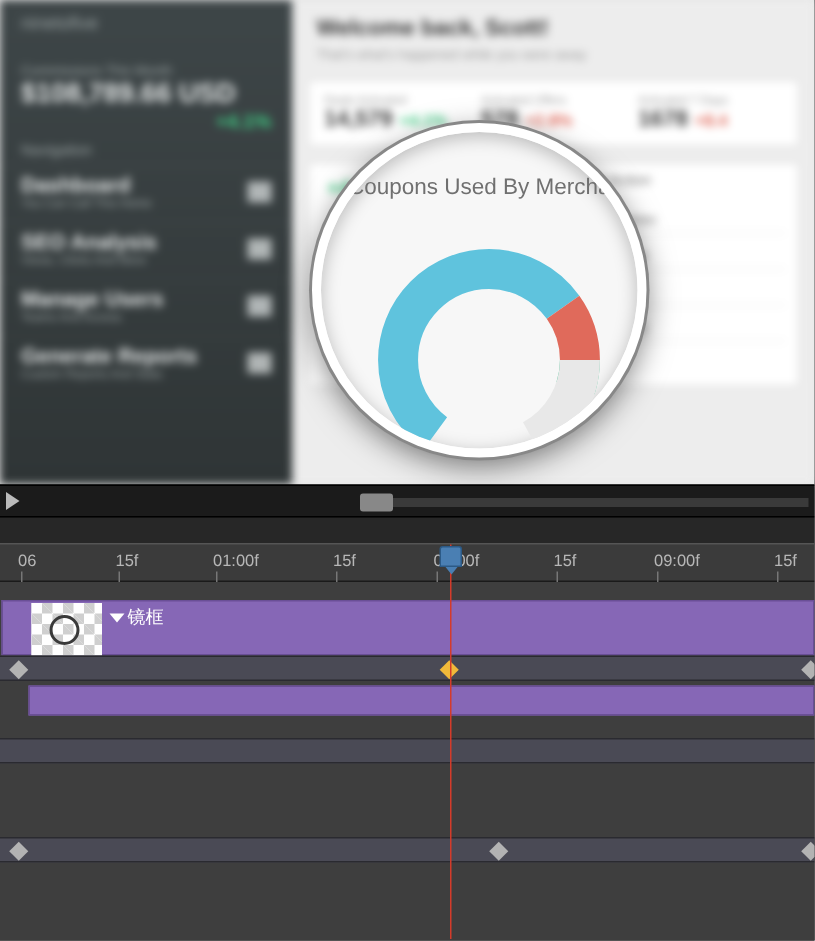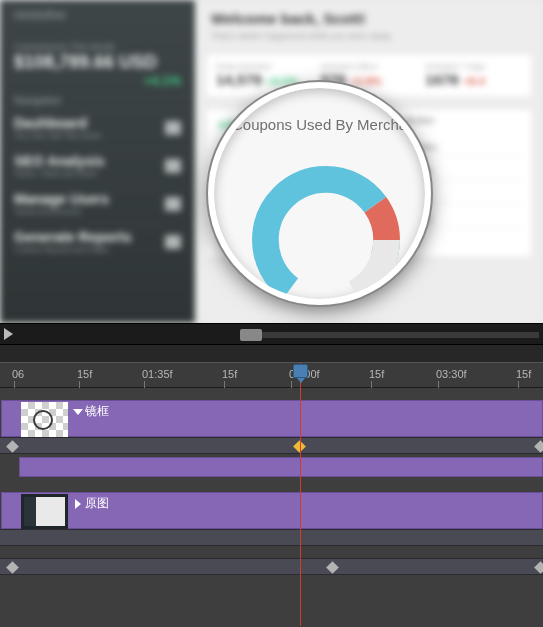--- a/index.html
+++ b/index.html
@@ -153,29 +153,29 @@
     </div>
 </div>
 <div class="gap"></div>
 
 <div class="ruler">
   <div id="rlabels">
       <span class="rlabel" style="left: 12px;">06</span>
       <div class="rtick" style="left: 14px;"></div>
       <span class="rlabel" style="left: 77px;">15f</span>
       <div class="rtick" style="left: 79px;"></div>
-      <span class="rlabel" style="left: 142px;">01:35f</span>
+      <span class="rlabel" style="left: 142px;">01:00f</span>
       <div class="rtick" style="left: 144px;"></div>
       <span class="rlabel" style="left: 222px;">15f</span>
       <div class="rtick" style="left: 224px;"></div>
       <span class="rlabel" style="left: 289px;">02:00f</span>
       <div class="rtick" style="left: 291px;"></div>
       <span class="rlabel" style="left: 369px;">15f</span>
       <div class="rtick" style="left: 371px;"></div>
-      <span class="rlabel" style="left: 436px;">03:30f</span>
+      <span class="rlabel" style="left: 436px;">09:00f</span>
       <div class="rtick" style="left: 438px;"></div>
       <span class="rlabel" style="left: 516px;">15f</span>
       <div class="rtick" style="left: 518px;"></div>
     </div>
   <div class="playhead" id="playhead" style="left: 300px;">
       <div class="cap"></div>
     </div>
 </div>
 
 <div class="timeline">
@@ -188,26 +188,20 @@
           <div class="layer-label"><span class="tri open"></span>镜框</div>
         </div>
         <div class="kf-row">
           <div class="kf" style="left: 8px;"></div>
           <div class="kf gold" style="left: 295px;"></div>
           <div class="kf" style="left: 536px;"></div>
         </div>
         <div class="sub-bar"></div>
       </div>
       <div class="layer-wrap" style="top: 104px;">
-        <div class="layer-bar">
-          <div class="thumb thumb-img">
-            <div class="mini"></div>
-          </div>
-          <div class="layer-label"><span class="tri "></span>原图</div>
-        </div>
         <div class="kf-row"></div>
       </div>
       <div class="layer-wrap" style="top: 170px;">
         <div class="kf-row">
           <div class="kf" style="left: 8px;"></div>
           <div class="kf" style="left: 328px;"></div>
           <div class="kf" style="left: 536px;"></div>
         </div>
       </div>
     </div>

